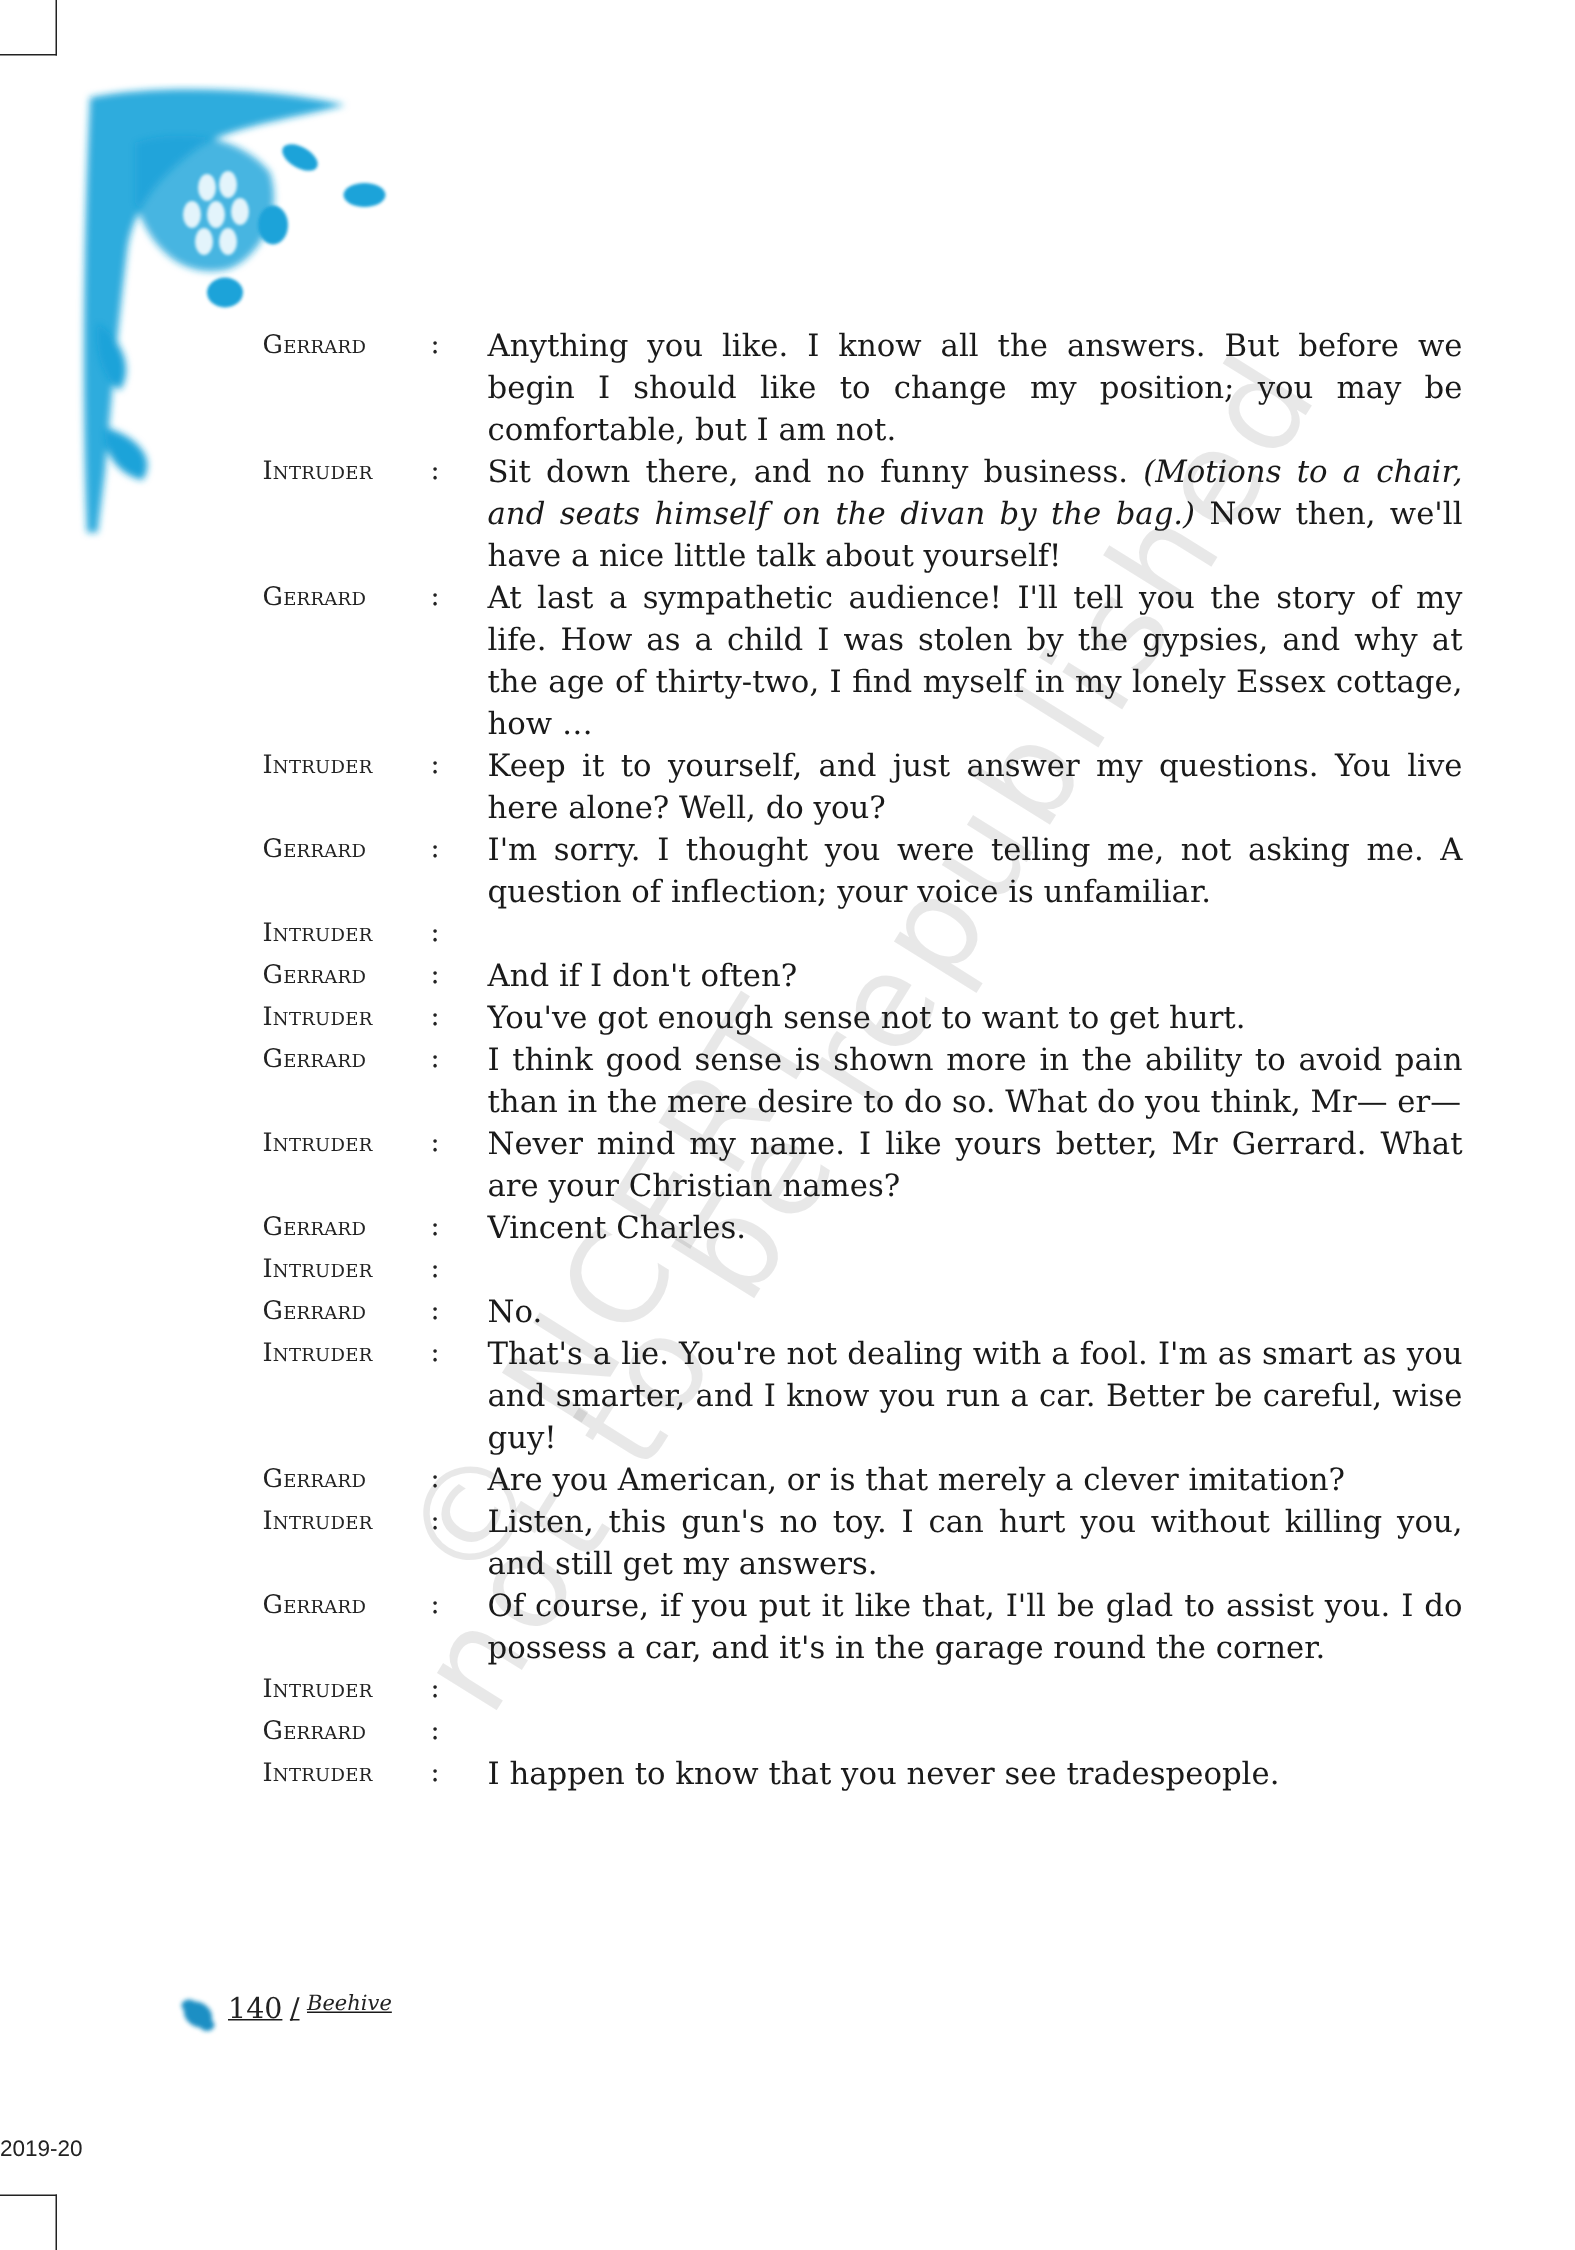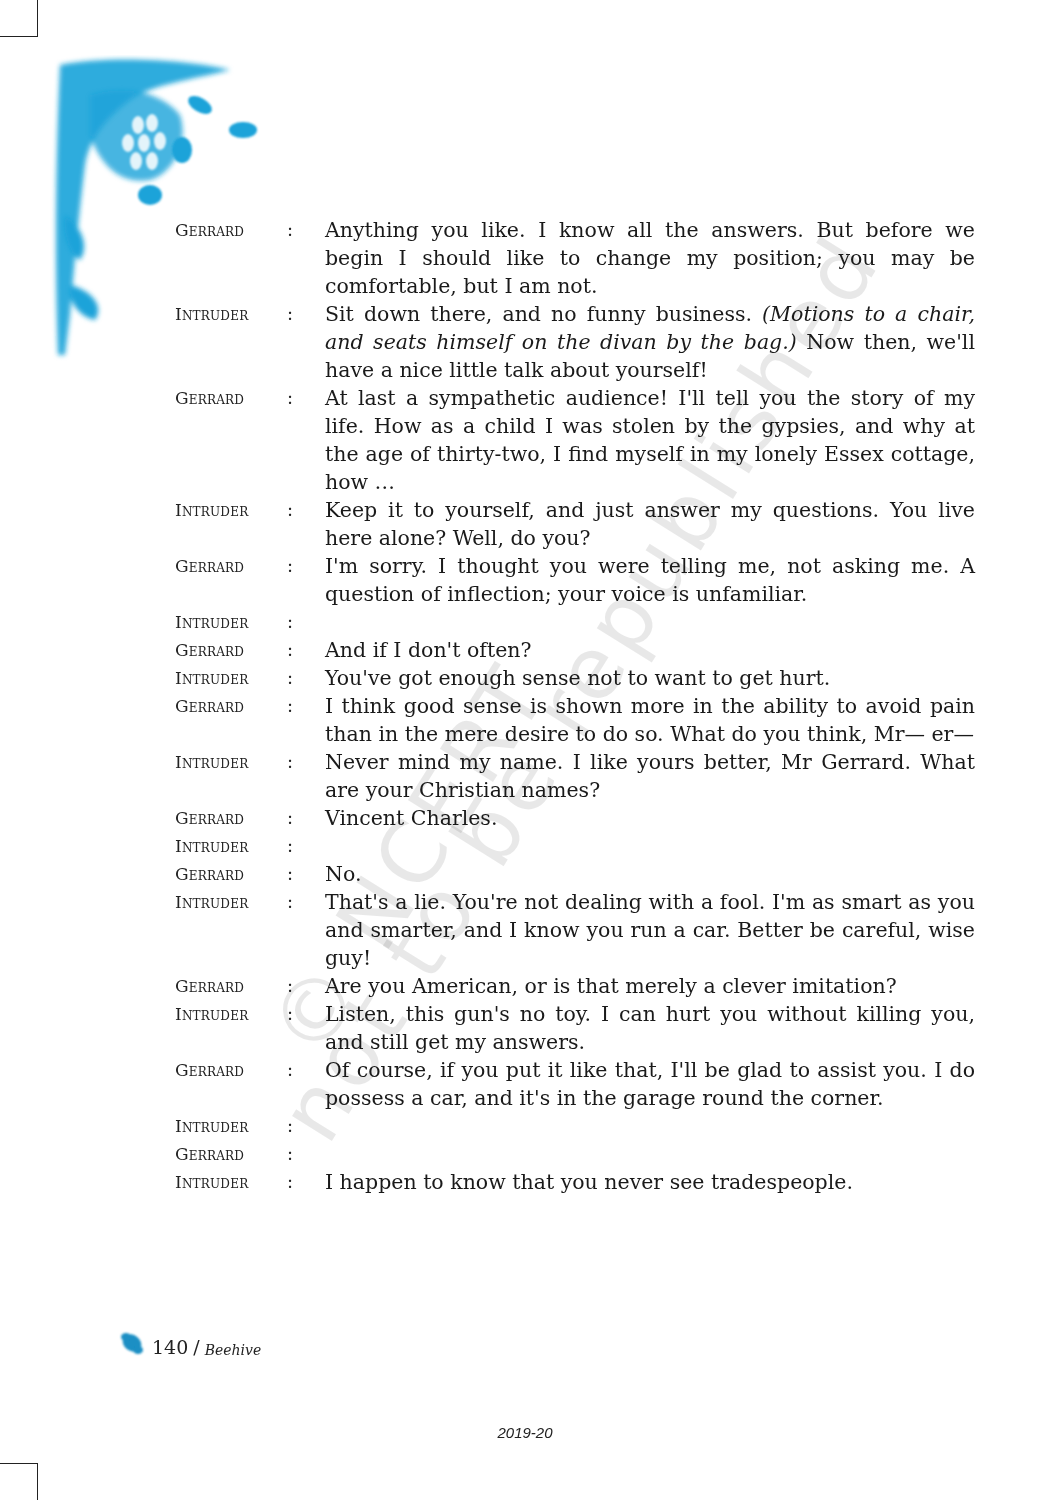--- a/index.html
+++ b/index.html
@@ -19,28 +19,28 @@
   .wm2 { left: 50px; top: 565px; transform: rotate(-58deg); }
 
   .dialogue { position: absolute; left: 175px; top: 216px; width: 800px; }
   .row { display: flex; align-items: flex-start; }
   .speaker { width: 112px; font-size: 17px; letter-spacing: 0.2px; padding-top: 4px; line-height: 20px;
              font-variant: small-caps; color: #222; }
   .colon { width: 38px; font-size: 18px; line-height: 28px; color: #222; }
   .line { flex: 1; font-size: 20.5px; line-height: 28px; text-align: justify; color: #1a1a1a; }
   .line i { font-style: italic; }
 
-  .footer { position: absolute; left: 118px; top: 1328px; display: flex; align-items: flex-end; }
+  .footer { position: absolute; left: 118px; top: 1328px; display: flex; align-items: flex-start; text-decoration: underline; }
   .footer-bee { width: 28px; height: 30px; margin-right: 6px; }
   .page-num { font-size: 19px; color: #222; }
   .page-sep { font-size: 19px; color: #222; margin: 0 5px; }
   .book-title { font-size: 14px; font-style: italic; color: #222; }
 
-  .year { position: absolute; left: 0; width: 1050px; top: 1424px; text-align: center;
-          font-family: "Liberation Sans", sans-serif; font-size: 15px; color: #222; font-style: italic; }
+  .year { position: absolute; left: 0; width: 1050px; top: 1424px; 
+          font-family: "Liberation Sans", sans-serif; font-size: 15px; color: #222; }
 </style>
 </head>
 <body>
 
 <div class="crop-mark crop-top"></div>
 <div class="crop-mark crop-bottom"></div>
 
 <svg class="corner-art" viewBox="0 0 240 310">
   <defs>
     <filter id="blur1">

